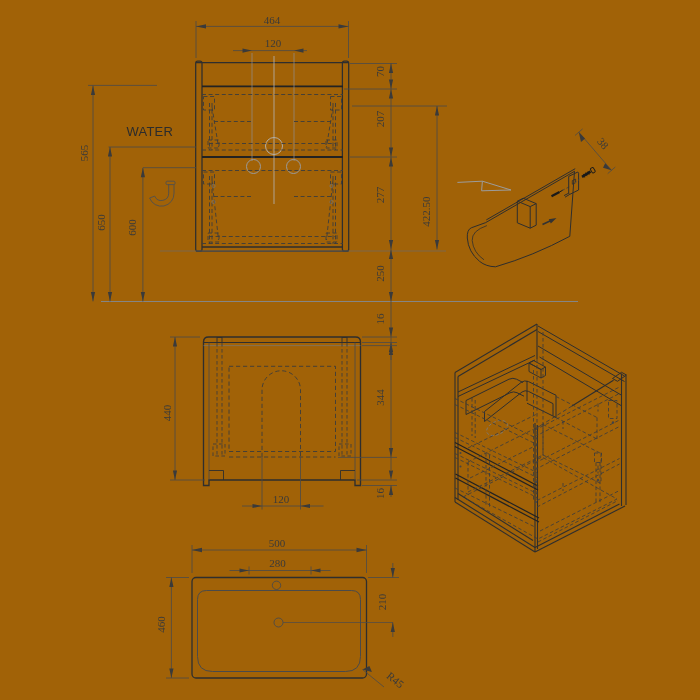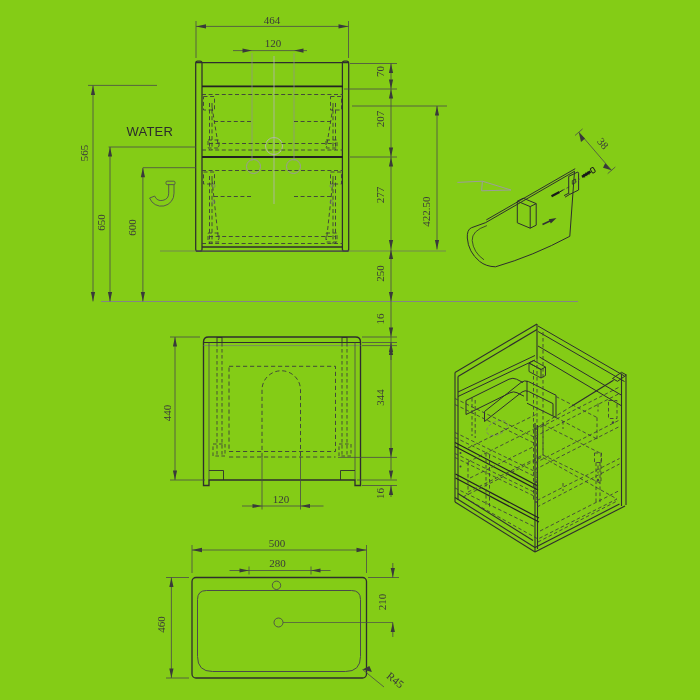--- a/index.html
+++ b/index.html
@@ -1,16 +1,16 @@
 <!DOCTYPE html>
 <html><head>
 <meta charset="utf-8">
 <style>
 html,body{margin:0;padding:0;background:#ffffff;-webkit-font-smoothing:antialiased;}
-#page{position:relative;width:700px;height:700px;background:#84cc16;overflow:hidden;}
+#page{position:relative;width:700px;height:700px;background:#a16207;overflow:hidden;}
 svg{position:absolute;top:0;left:0;}
 text{font-family:"Liberation Serif", serif;fill:#3a3a3a;}
 .dim{font-size:11px;}
 .lbl{font-family:"Liberation Sans", sans-serif;font-size:13px;fill:#2c2c2c;letter-spacing:0.2px;}
 </style>
 </head>
 <body>
 <div id="page">
 <svg width="700" height="700" viewBox="0 0 700 700">
 <g id="all" stroke-linecap="butt" fill="none">

